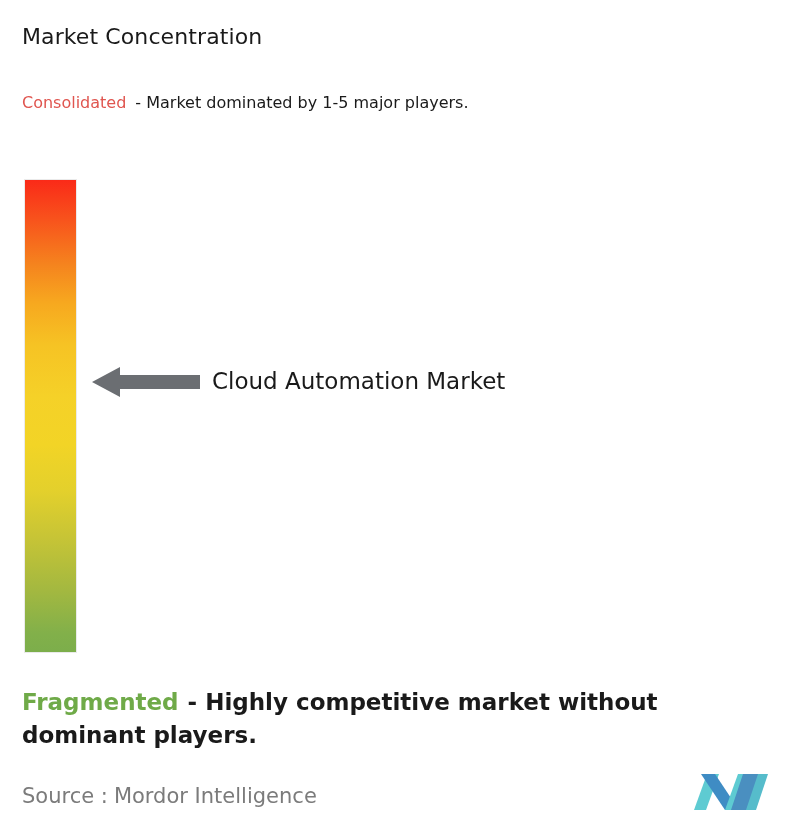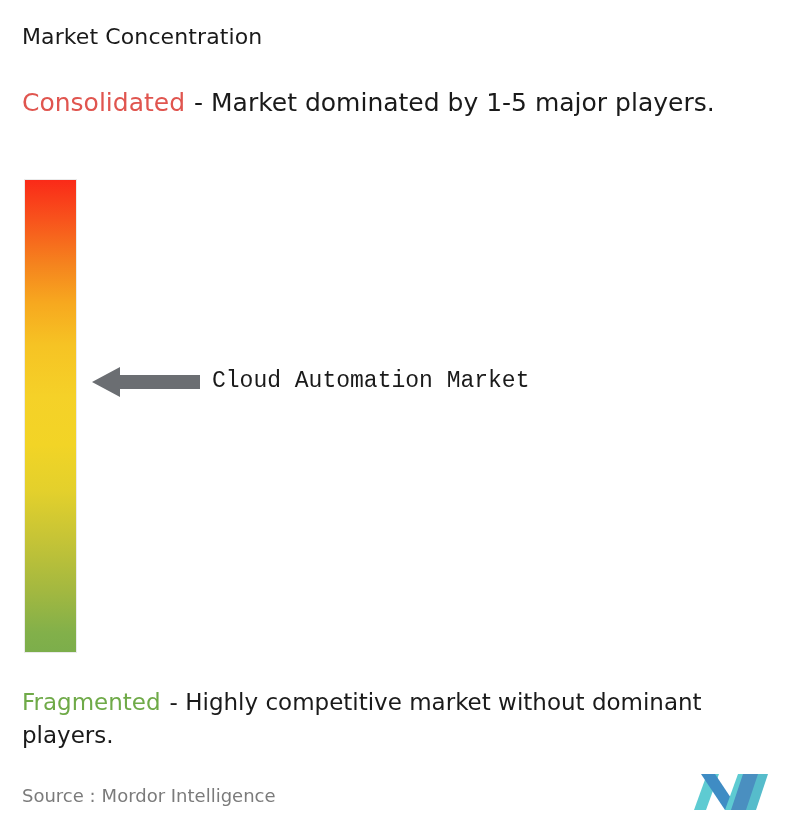--- a/index.html
+++ b/index.html
@@ -28,33 +28,33 @@
     letter-spacing: 0.1px;
     white-space: nowrap;
   }
 
   
   .caption-top {
     position: absolute;
     left: 22px;
     top: 86px;
     width: 752px;
-    font-size: 25px;
+    font-size: 16px;
     line-height: 33px;
     font-weight: 400;
     color: #1a1a1a;
   }
   .caption-bottom {
     position: absolute;
     left: 22px;
     top: 686px;
     width: 762px;
     font-size: 23px;
     line-height: 33px;
-    font-weight: 400;
+    font-weight: 700;
     color: #1a1a1a;
   }
   .kw-consolidated {
     color: #e0554f;
   }
   .kw-fragmented {
     color: #6faa48;
   }
   .kw-gap {
     display: inline-block;
@@ -100,29 +100,28 @@
 
   .arrow-label {
     position: absolute;
     left: 212px;
     top: 366px;
     font-size: 23px;
     line-height: 31px;
     font-weight: 400;
     color: #1a1a1a;
     white-space: nowrap;
-    font-family: Liberation Mono, monospace;
   }
 
   
   .source-line {
     position: absolute;
     left: 22px;
     top: 782px;
-    font-size: 18px;
+    font-size: 21px;
     line-height: 28px;
     color: #7b7b7b;
     font-weight: 400;
     white-space: nowrap;
   }
   .source-sep {
     display: inline-block;
     width: 6px;
   }
 

